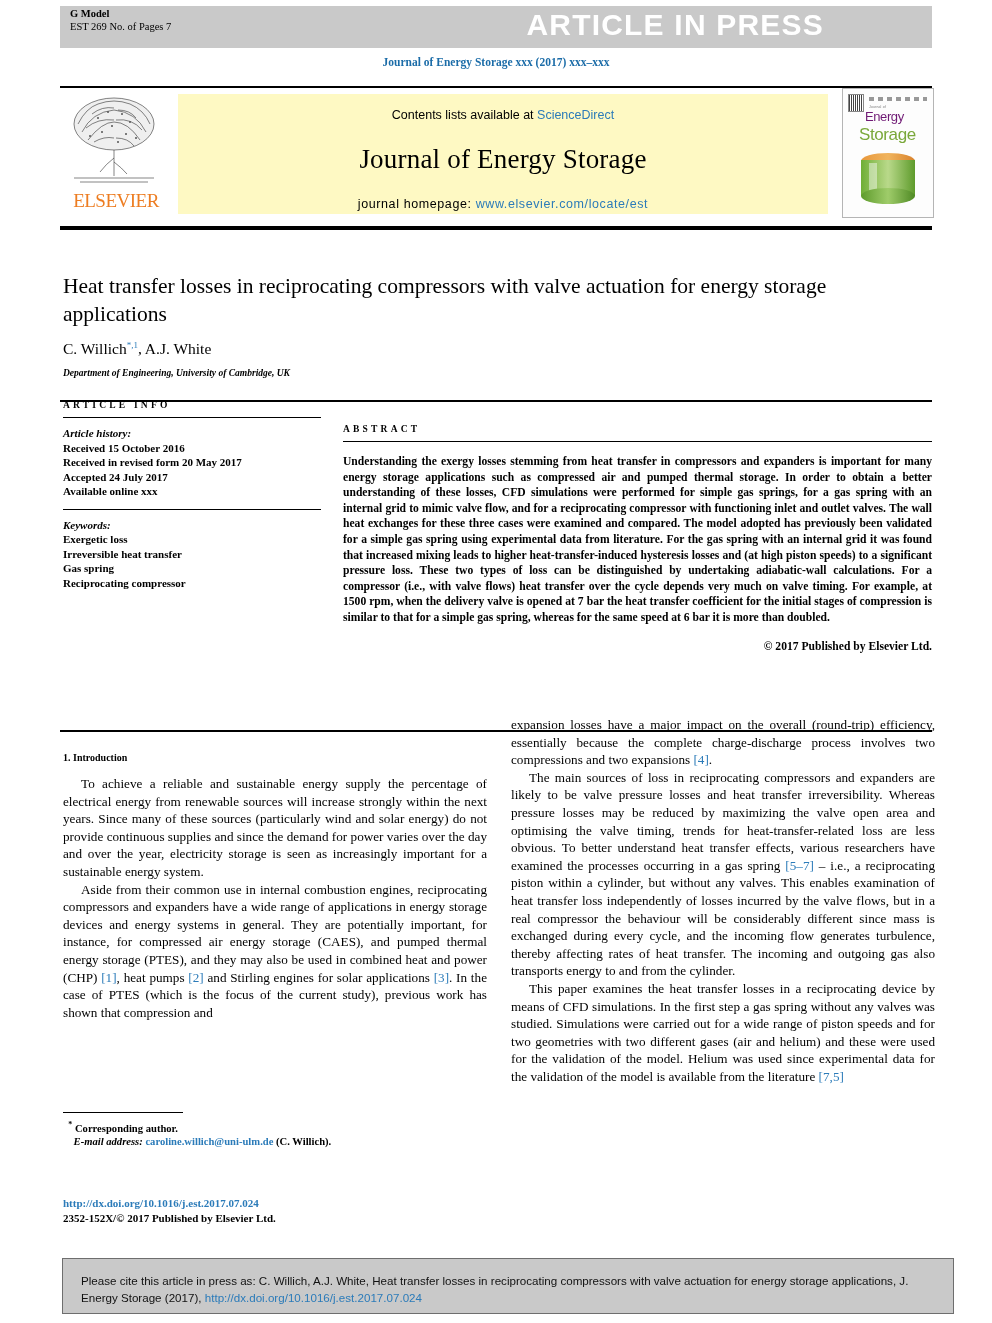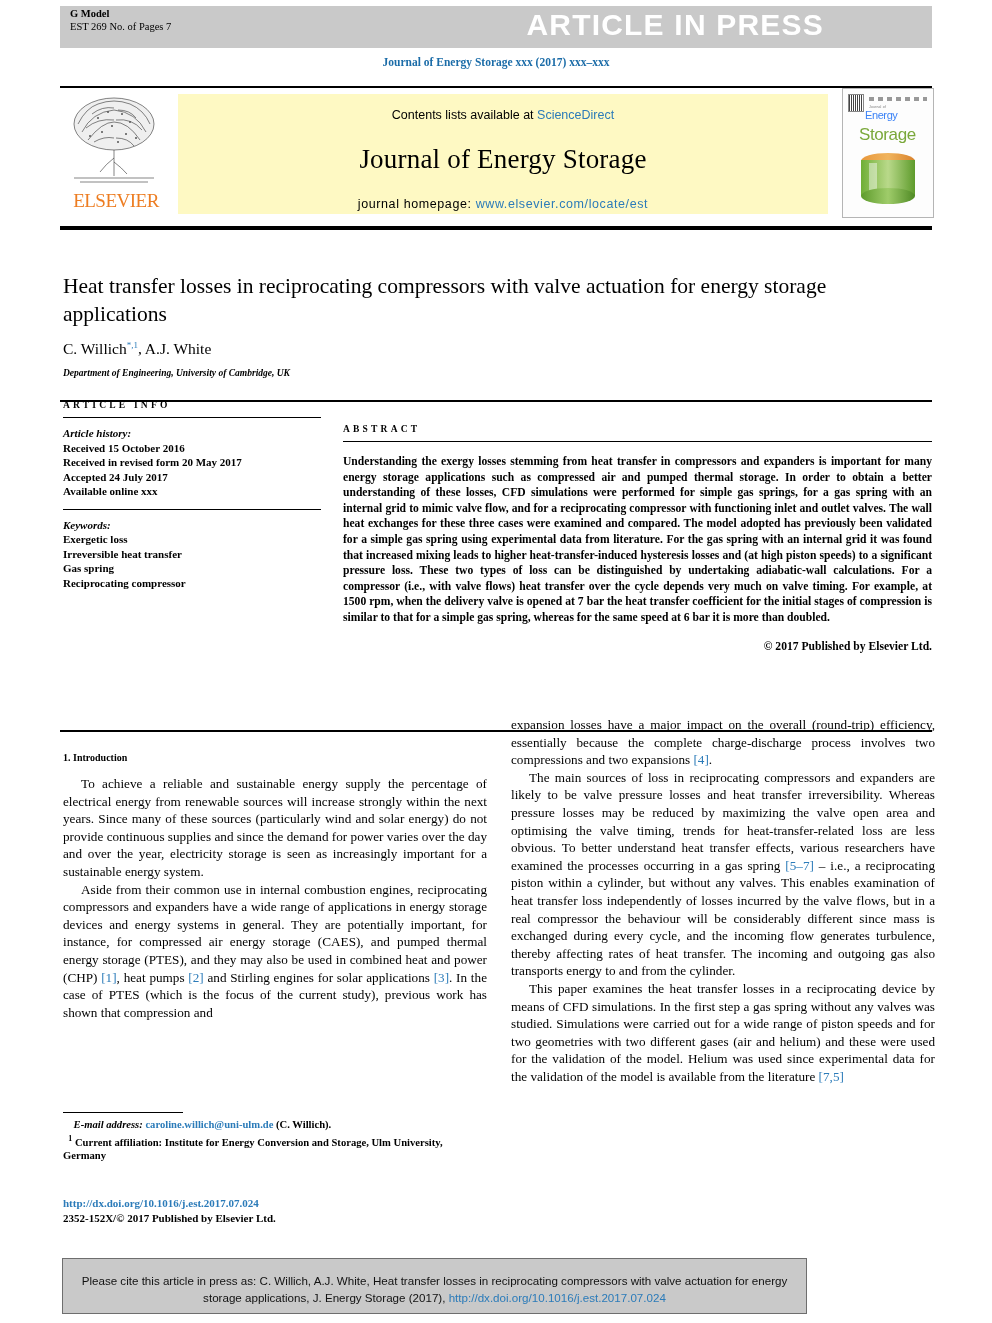--- a/index.html
+++ b/index.html
@@ -142,21 +142,21 @@
     background: repeating-linear-gradient(90deg,#999 0 5px,#fff 5px 9px);
   }
   .cover-small {
     position:absolute; left:26px; top:16px; width:50px;
     font-size:3.4px; color:#777; font-family:"Liberation Sans",sans-serif;
     letter-spacing:0.2px;
   }
   .cover-energy {
     position:absolute; left:22px; top:20px;
     font-family:"Liberation Sans",sans-serif;
-    font-size:11px; color:#3b82f6; letter-spacing:-0.4px;
+    font-size:13px; color:#701a75; letter-spacing:-0.4px;
   }
   .cover-storage {
     position:absolute; left:16px; top:36px;
     font-family:"Liberation Sans",sans-serif;
     font-size:17px; color:#7aa83a; letter-spacing:-0.4px;
   }
   .cover-cyl-top {
     position:absolute; left:18px; top:64px; width:54px; height:16px;
     border-radius:50%;
     background: linear-gradient(90deg,#e8973a,#f0b45e,#d9822b);
@@ -340,25 +340,24 @@
     font-size: 11px;
     line-height: 14.5px;
     font-weight: bold;
   }
   .doi-block a { color: #2b7bb9; text-decoration: none; }
 
   
   .cite-banner {
     position: absolute;
     left: 62px; top: 1258px;
-    width: 745px; height: 56px;
+    width: 892px; height: 56px;
     background: #c9c9c9;
     border: 1.5px solid #6e6e6e;
     box-sizing: border-box;
-    text-align: center;
   }
   .cite-text {
     padding: 13px 18px 0 18px;
     font-family: "Liberation Sans", sans-serif;
     font-size: 11.6px;
     line-height: 17px;
     color: #111;
   }
   .cite-text a { color: #2b7bb9; text-decoration: none; }
 </style>
@@ -483,28 +482,28 @@
 
   <div class="col-right">
     <p class="body cont"><span>expansion losses have a major impact on the overall (round-trip) efficiency, essentially because the complete charge-discharge process involves two compressions and two expansions </span><a class="cite" href="#">[4]</a><span>.</span></p>
     <p class="body"><span>The main sources of loss in reciprocating compressors and expanders are likely to be valve pressure losses and heat transfer irreversibility. Whereas pressure losses may be reduced by maximizing the valve open area and optimising the valve timing, trends for heat-transfer-related loss are less obvious. To better understand heat transfer effects, various researchers have examined the processes occurring in a gas spring </span><a class="cite" href="#">[5–7]</a><span> – i.e., a reciprocating piston within a cylinder, but without any valves. This enables examination of heat transfer loss independently of losses incurred by the valve flows, but in a real compressor the behaviour will be considerably different since mass is exchanged during every cycle, and the incoming flow generates turbulence, thereby affecting rates of heat transfer. The incoming and outgoing gas also transports energy to and from the cylinder.</span></p>
     <p class="body"><span>This paper examines the heat transfer losses in a reciprocating device by means of CFD simulations. In the first step a gas spring without any valves was studied. Simulations were carried out for a wide range of piston speeds and for two geometries with two different gases (air and helium) and these were used for the validation of the model. Helium was used since experimental data for the validation of the model is available from the literature </span><a class="cite" href="#">[7,5]</a></p>
   </div>
 
   <div class="foot">
     <div class="foot-rule"></div>
     <div class="foot-line">
+      &nbsp;&nbsp;<span class="foot-sup">*</span>
+      <span>Corresponding author.</span>
+    </div>
+    <div class="foot-line">
       &nbsp;&nbsp;&nbsp;&nbsp;<span class="ital">E-mail address:</span>
       <a href="#">caroline.willich@uni-ulm.de</a>
       <span>(C. Willich).</span>
     </div>
-    <div class="foot-line">
-      &nbsp;&nbsp;<span class="foot-sup">1</span>
-      <span>Current affiliation: Institute for Energy Conversion and Storage, Ulm University, Germany</span>
-    </div>
   </div>
 
   <div class="doi-block">
     <div><a href="#">http://dx.doi.org/10.1016/j.est.2017.07.024</a></div>
     <div>2352-152X/© 2017 Published by Elsevier Ltd.</div>
   </div>
 
   <div class="cite-banner">
     <div class="cite-text">
       <span>Please cite this article in press as: C. Willich, A.J. White, Heat transfer losses in reciprocating compressors with valve actuation for energy storage applications, J. Energy Storage (2017), </span><a href="#">http://dx.doi.org/10.1016/j.est.2017.07.024</a>

